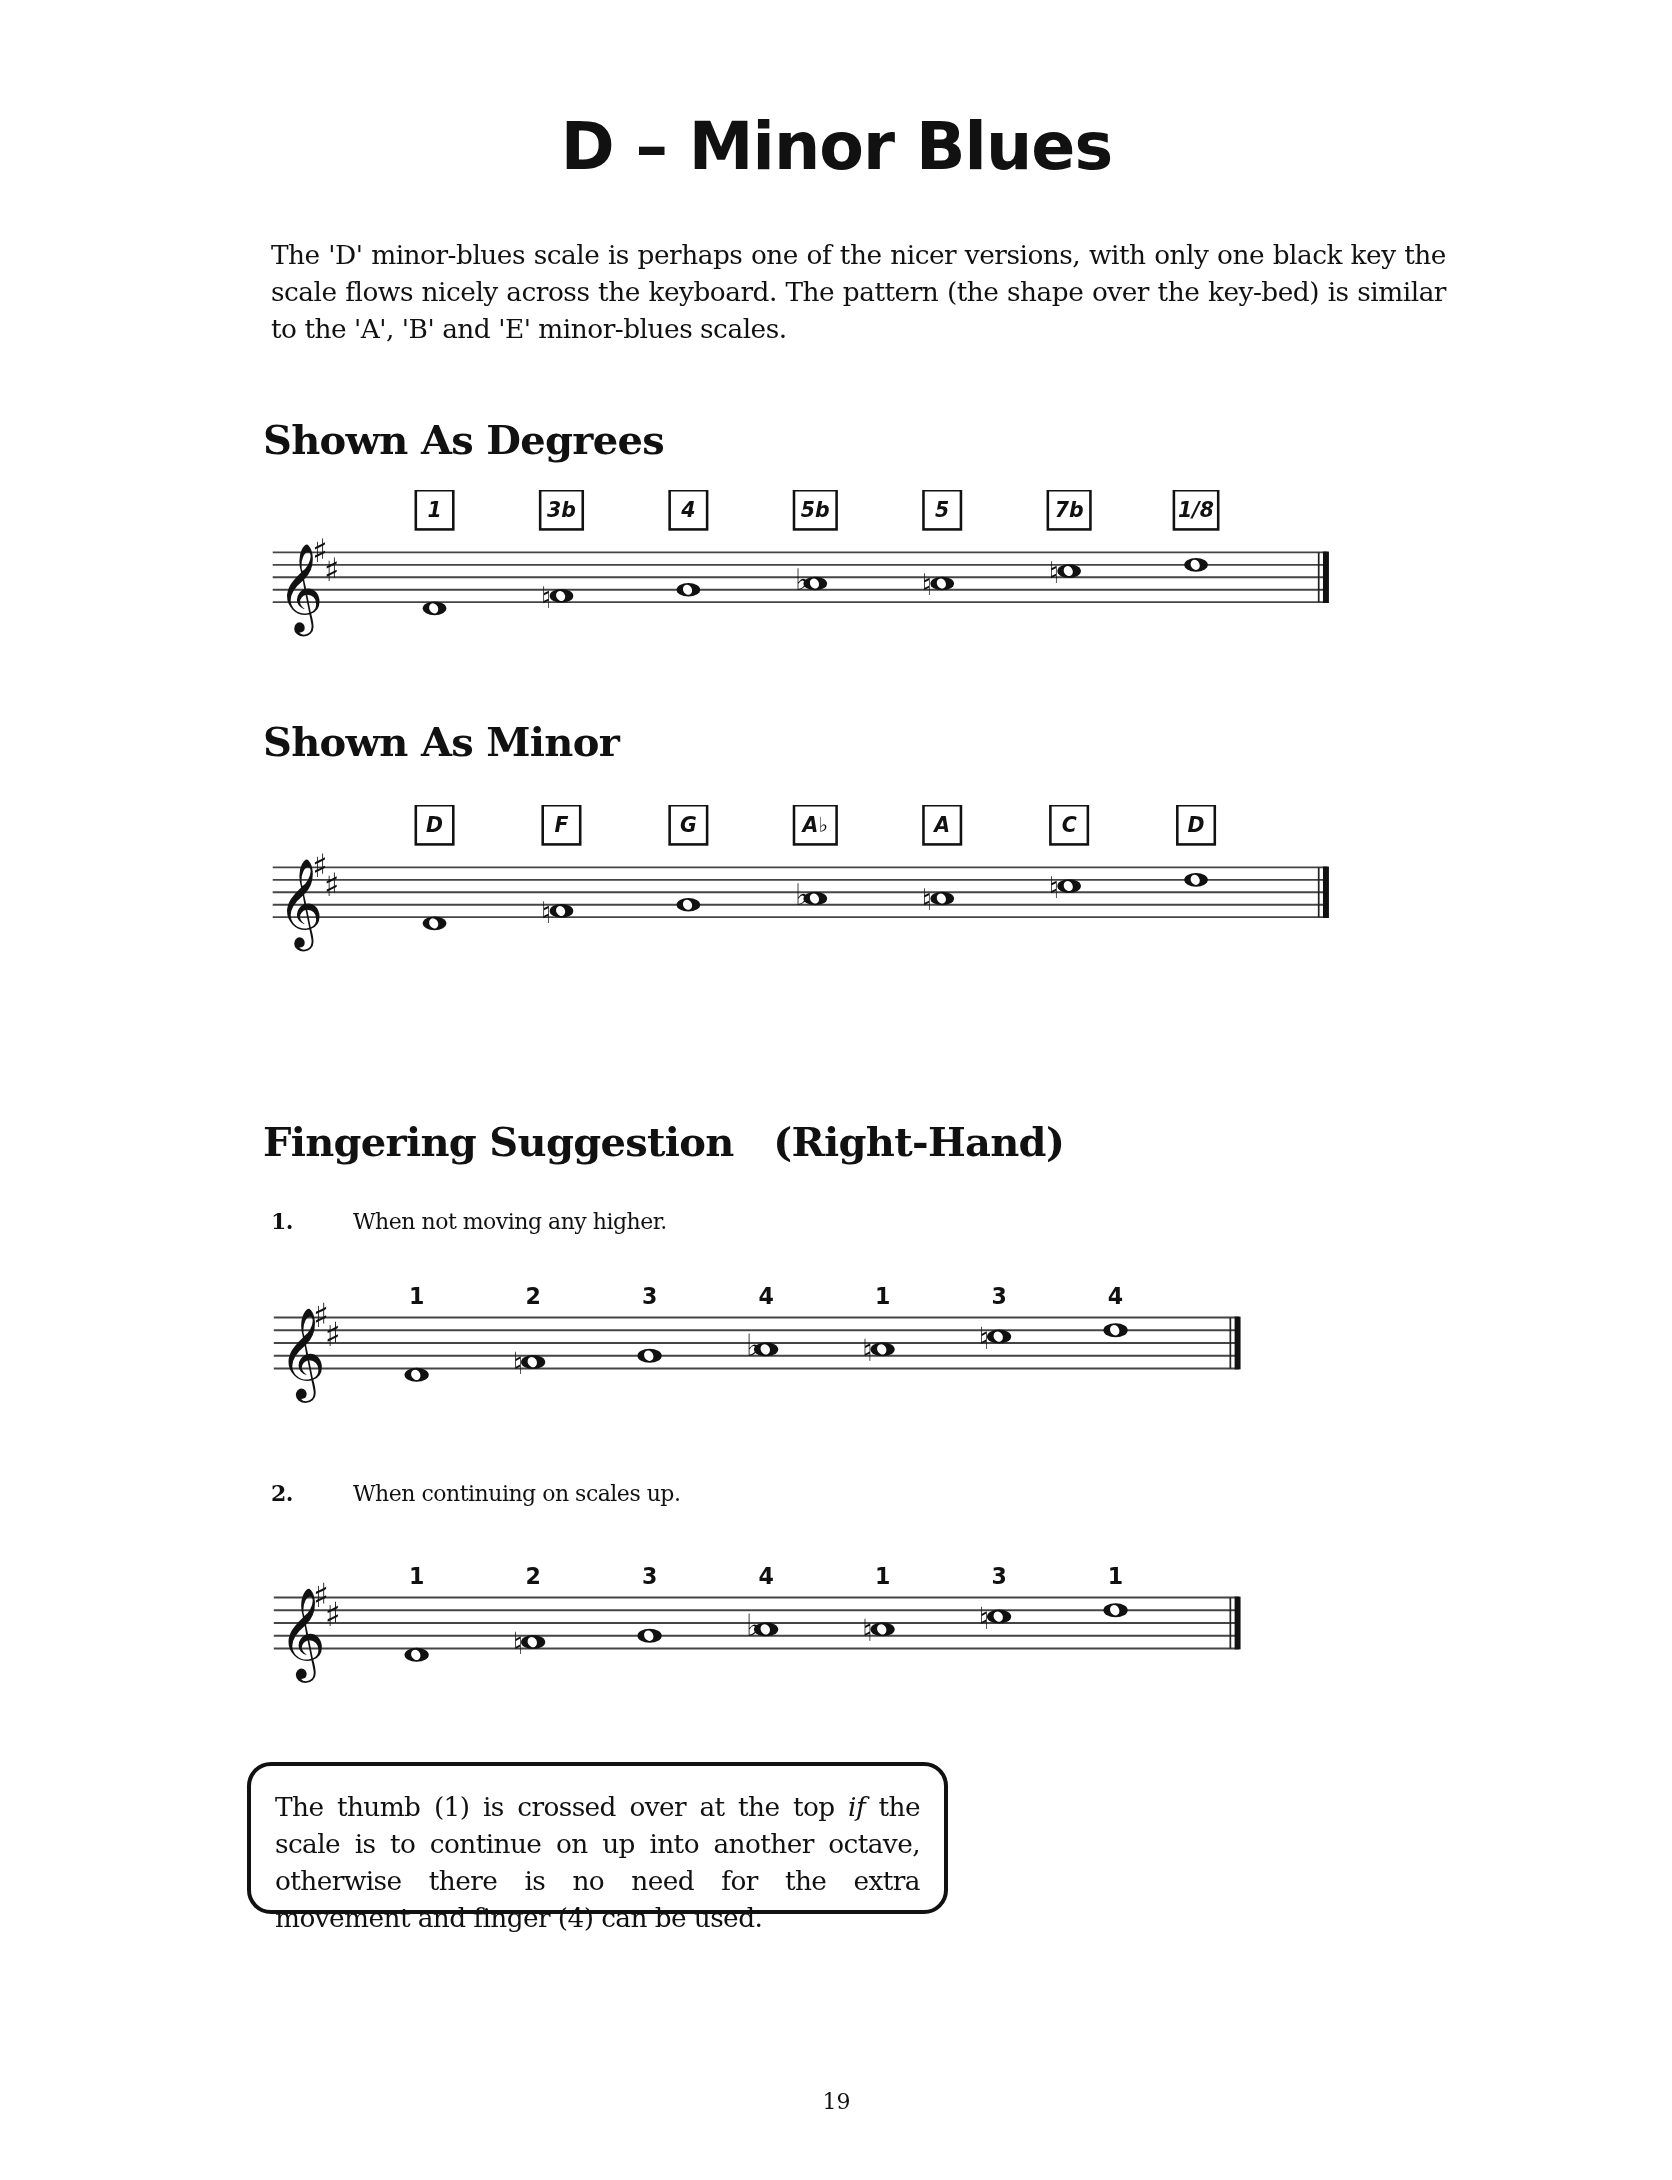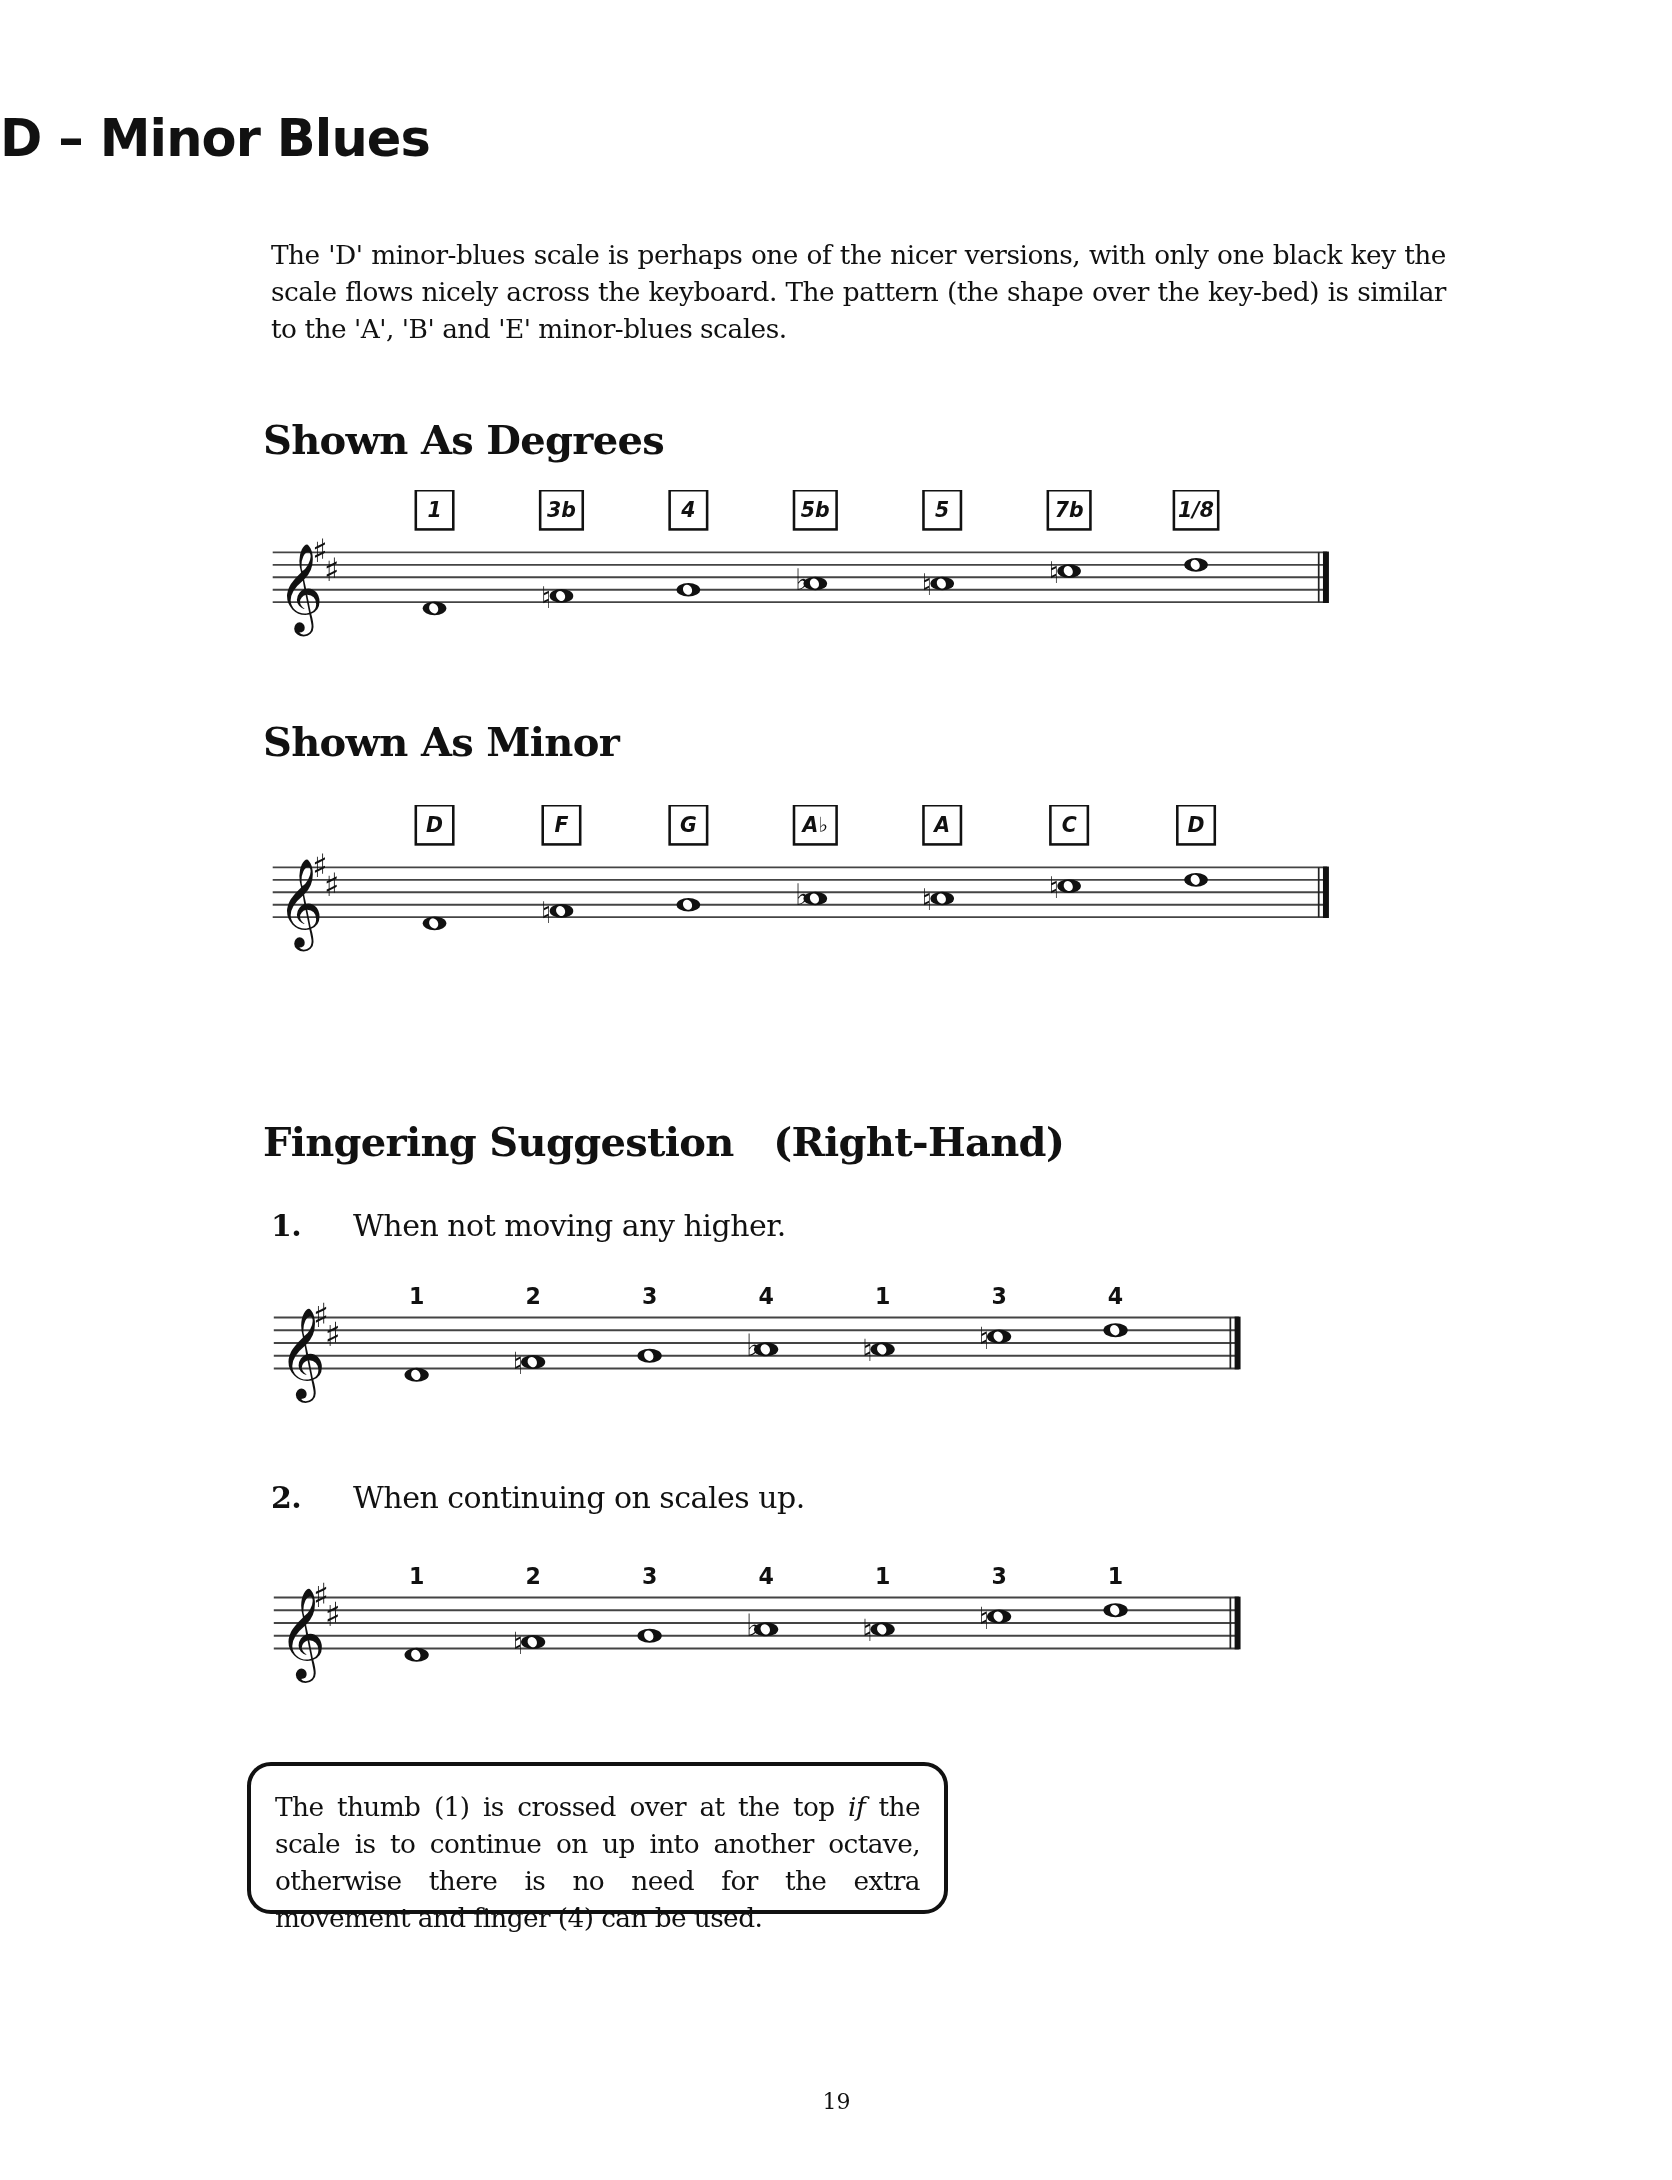--- a/index.html
+++ b/index.html
@@ -1,20 +1,20 @@
 <!DOCTYPE html>
 <html style="font-size:13.6px"><head>
 <meta charset="utf-8">
 <style>
   html, body { margin: 0; padding: 0; background: #ffffff; }
   body { width: 1673px; height: 2181px; position: relative; overflow: hidden; color: #111; }
-  #title { position: absolute; left: 0; width: 100%; top: 109px; font-family: "DejaVu Sans", "Liberation Sans", sans-serif; font-weight: bold; font-size: 51px; letter-spacing: -0.9px; }
+  #title { position: absolute; left: 0; width: 100%; top: 109px; text-align: center; font-family: "DejaVu Sans", "Liberation Sans", sans-serif; font-weight: bold; font-size: 65px; letter-spacing: -0.9px; }
   #intro { position: absolute; left: 271px; top: 236px; width: 1175px; font-family: "DejaVu Serif", "Liberation Serif", serif; font-size: 26.4px; line-height: 37px; text-align: justify; letter-spacing: -0.5px; }
   .h2 { position: absolute; left: 263px; font-family: "DejaVu Serif", "Liberation Serif", serif; font-weight: bold; font-size: 40px; letter-spacing: -0.7px; white-space: pre; }
-  .item { position: absolute; left: 271px; font-family: "DejaVu Serif", "Liberation Serif", serif; font-size: 30px; letter-spacing: -0.5px; }
+  .item { position: absolute; left: 271px; font-family: "DejaVu Serif", "Liberation Serif", serif; font-size: 22px; letter-spacing: -0.5px; }
   .item .num { display: inline-block; width: 82px; font-weight: bold; }
   .staff { position: absolute; left: 271px; }
   .staff svg { display: block; }
   #note-box { position: absolute; left: 247px; top: 1762px; width: 701px; height: 152px; border: 4.3px solid #111; border-radius: 24px; box-sizing: border-box; padding: 22px 24px 0 24px; font-family: "DejaVu Serif", "Liberation Serif", serif; font-size: 26.4px; line-height: 37px; text-align: justify; letter-spacing: -0.6px; }
   #page-number { position: absolute; left: 0; width: 100%; top: 2089px; text-align: center; font-family: "DejaVu Serif", "Liberation Serif", serif; font-size: 22px; }
 </style>
 </head>
 <body>
 
 <div id="title">D – Minor Blues</div>

